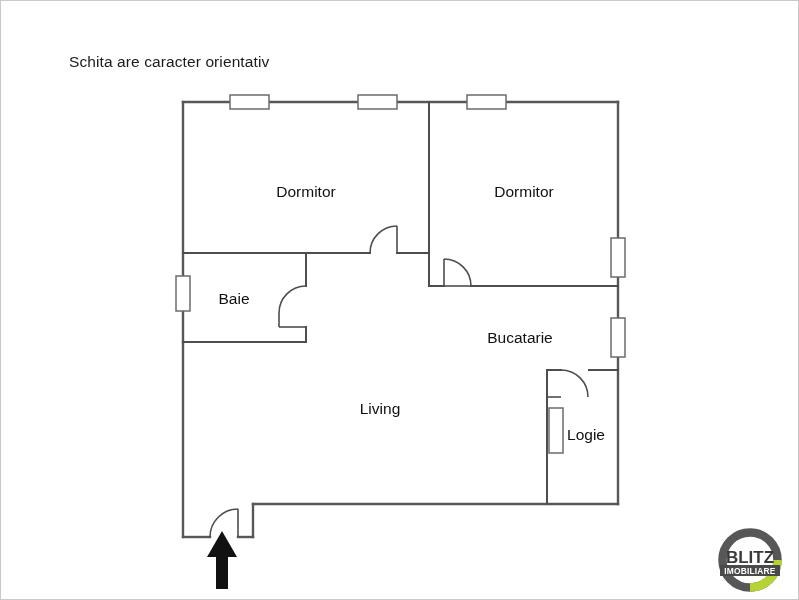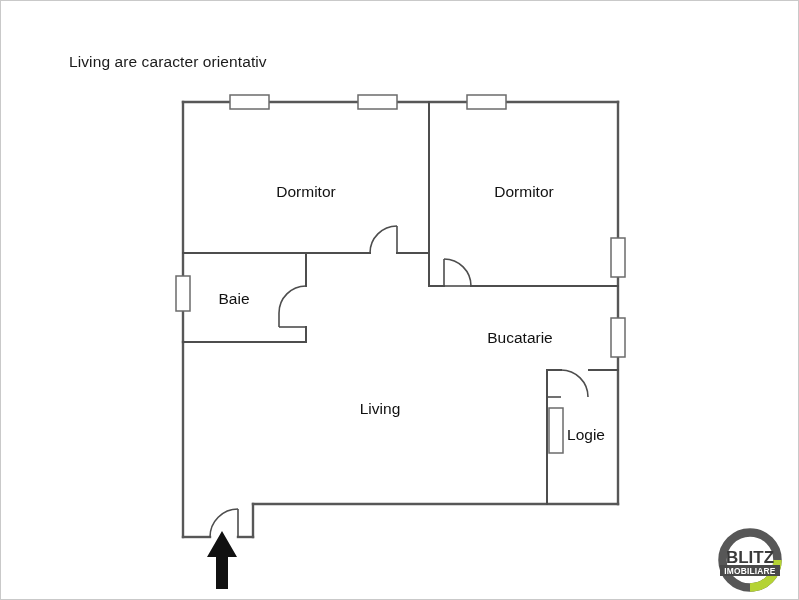--- a/index.html
+++ b/index.html
@@ -51,21 +51,21 @@
     display: block;
     width: 72px;
     height: 72px;
   }
 </style>
 </head>
 <body>
 
 <div id="page">
 
-  <div id="plan-title">Living are caracter orientativ</div>
+  <div id="plan-title">Schita are caracter orientativ</div>
 
   <svg id="floorplan-svg" viewBox="0 0 799 600">
 
     <g fill="none" stroke="#575757" stroke-width="2.4" stroke-linecap="square">
 
       <path d="M 182 101 L 617 101"></path>
 
       <path d="M 182 101 L 182 341"></path>
 
       <path d="M 182 341 L 182 536"></path>

